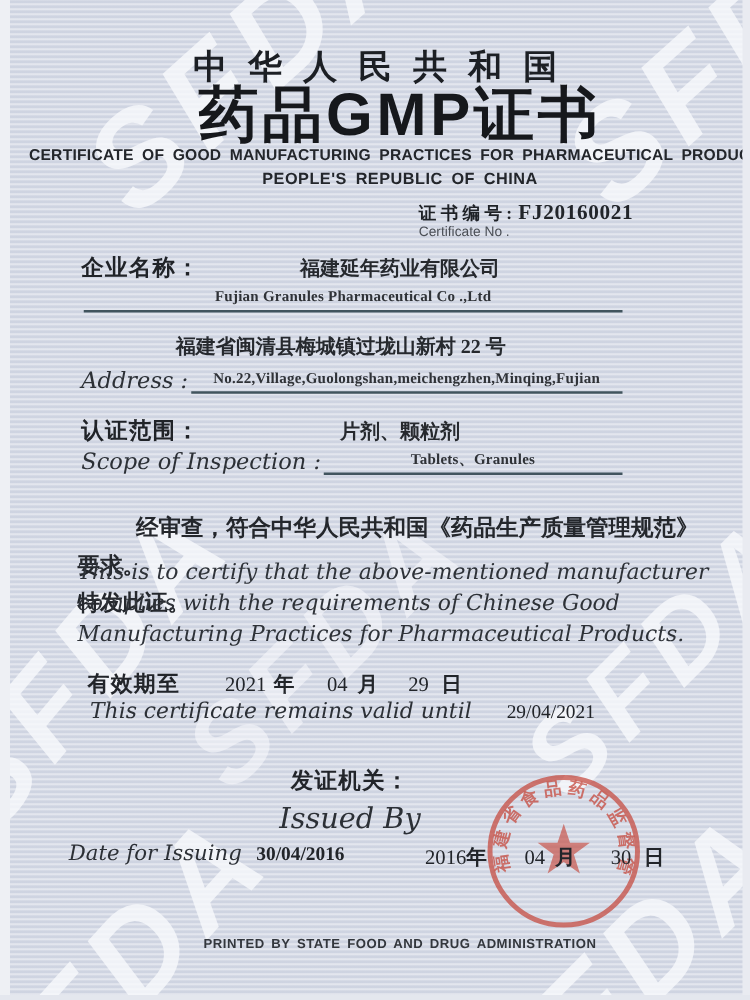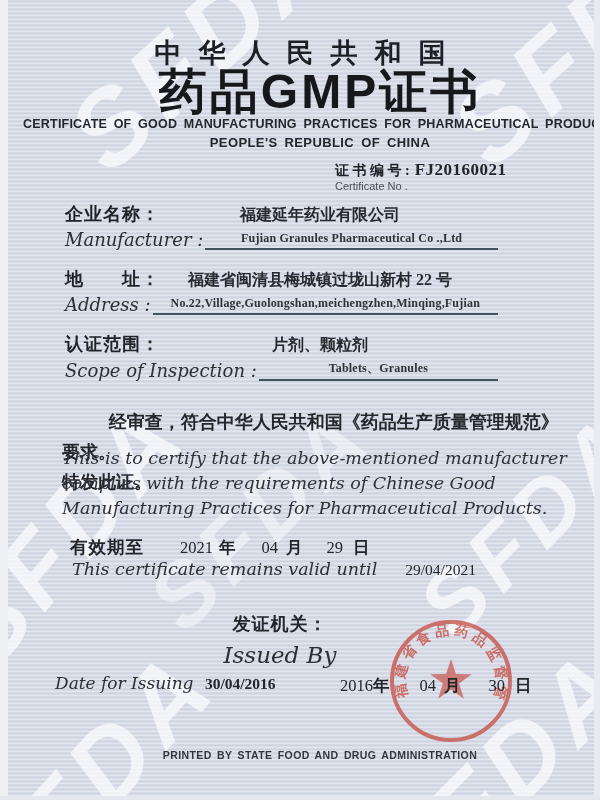--- a/index.html
+++ b/index.html
@@ -110,26 +110,24 @@
       <span class="certno-cn">证 书 编 号 :</span><span class="certno-val">FJ20160021</span>
     </div>
     <div class="certno-en">Certificate No .</div>
   </div>
 
   <div class="abs row-cn" style="top:202px;">
     <span class="lab-cn">企业名称：</span>
     <span class="val-cn">福建延年药业有限公司</span>
   </div>
   <div class="abs row-en" style="top:228px;">
-    <span class="lab-en">Manufacturer :</span>
     <span class="fline"><span class="val-en">Fujian Granules Pharmaceutical Co .,Ltd</span></span>
   </div>
 
   <div class="abs row-cn" style="top:267px;">
-    <span class="lab-cn">地　　址：</span>
     <span class="val-cn">福建省闽清县梅城镇过垅山新村 22 号</span>
   </div>
   <div class="abs row-en" style="top:293px;">
     <span class="lab-en">Address :</span>
     <span class="fline"><span class="val-en">No.22,Village,Guolongshan,meichengzhen,Minqing,Fujian</span></span>
   </div>
 
   <div class="abs row-cn" style="top:332px;">
     <span class="lab-cn">认证范围：</span>
     <span class="val-cn">片剂、颗粒剂</span>

